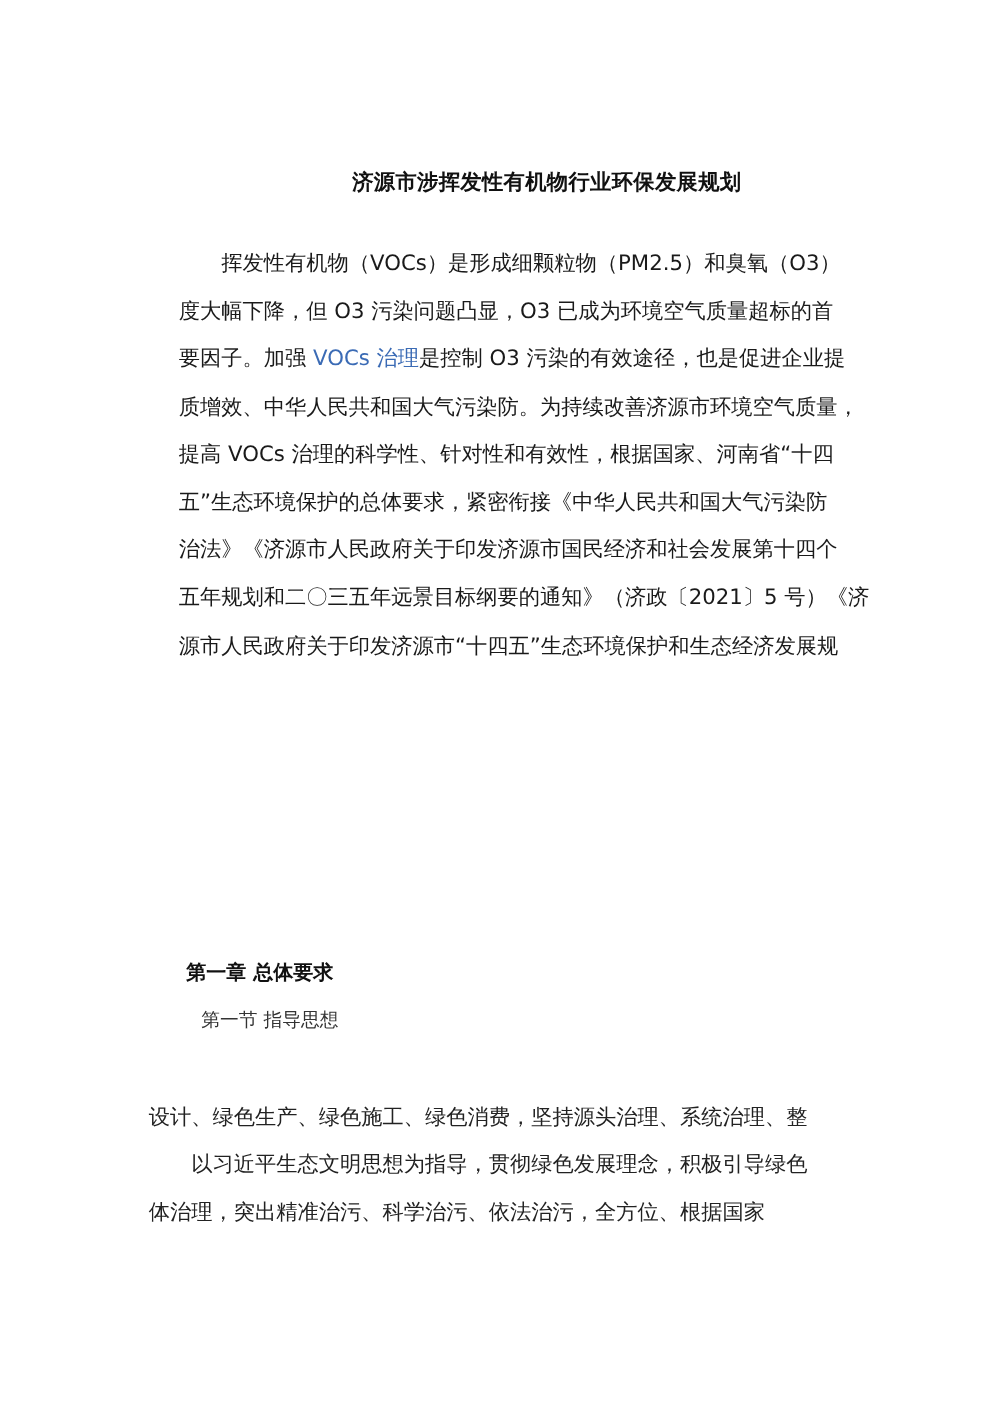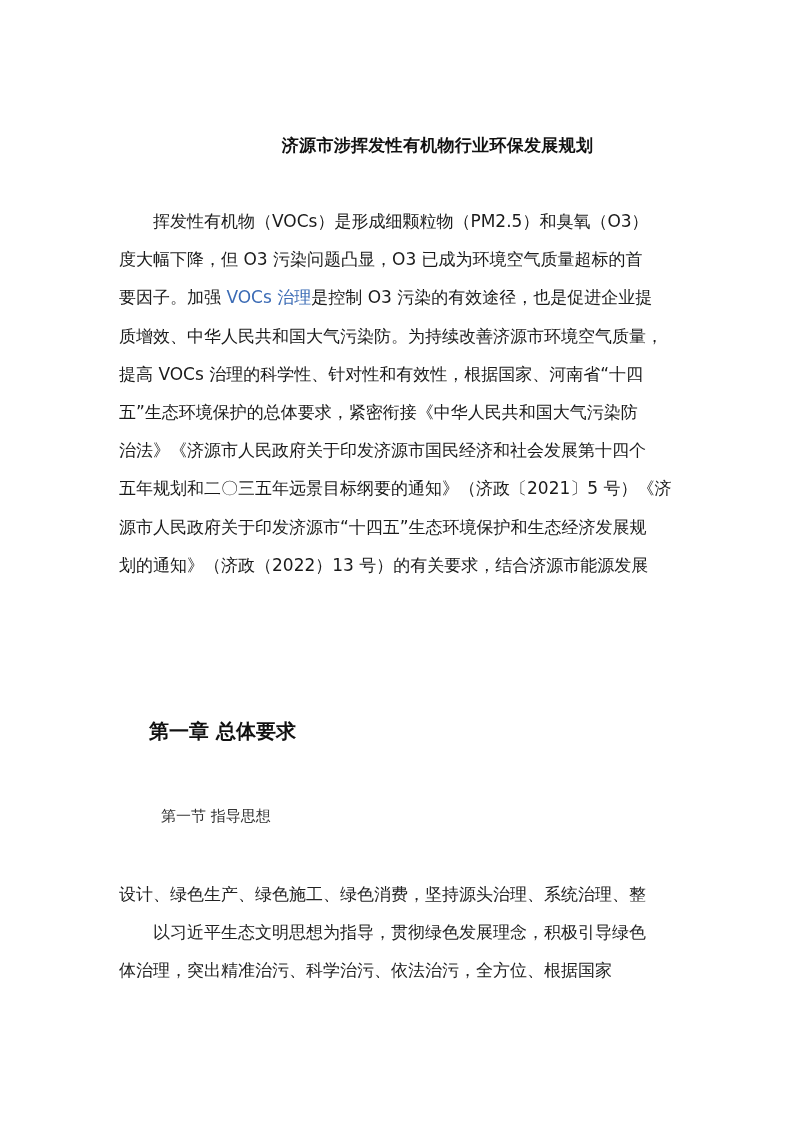--- a/index.html
+++ b/index.html
@@ -3,25 +3,25 @@
 <meta charset="utf-8">
 <style>
   html, body { margin: 0; padding: 0; background: #ffffff; }
   body { width: 793px; height: 1122px; position: relative; overflow: hidden;
          font-family: "DejaVu Sans", "Liberation Sans", sans-serif; color: #1a1a1a; }
   .page { position: absolute; left: 0; top: 0; width: 793px; height: 1122px; }
   .title { position: absolute; top: 134px; left: 0; width: 793px; text-align: center;
            font-weight: bold; font-size: 17px; letter-spacing: 0.3px; color: #111; margin-left: 41px; }
   .body-text { position: absolute; left: 119px; width: 560px; font-size: 17px;
                line-height: 38.2px; text-align: justify; }
-  .p1 { top: 202px; }
+  .p1 { top: 192px; margin-left: 24px; }
   .p1 .line, .p2 .line { display: block; white-space: nowrap; }
   .indent { padding-left: 34px; }
   .link { color: #3b6bb5; }
-  .chapter { position: absolute; top: 718px; left: 149px; font-size: 20px; font-weight: bold; color: #111; }
+  .chapter { position: absolute; top: 768px; left: 149px; font-size: 16px; font-weight: bold; color: #111; }
   .section { position: absolute; top: 807px; left: 161px; font-size: 15px; color: #333;
              font-family: "DejaVu Serif", "Liberation Serif", serif; }
   .p2 { top: 875px; font-family: "DejaVu Serif", "Liberation Serif", serif; color: #222; }
 </style>
 </head>
 <body>
 
 <div class="page">
   <div class="title">济源市涉挥发性有机物行业环保发展规划</div>
 
@@ -46,23 +46,20 @@
     </span>
     <span class="line">
       <span>治法》《济源市人民政府关于印发济源市国民经济和社会发展第十四个</span>
     </span>
     <span class="line">
       <span>五年规划和二〇三五年远景目标纲要的通知》（济政〔2021〕5 号）《济</span>
     </span>
     <span class="line">
       <span>源市人民政府关于印发济源市“十四五”生态环境保护和生态经济发展规</span>
     </span>
-    <span class="line">
-      <span>划的通知》（济政（2022）13 号）的有关要求，结合济源市能源发展</span>
-    </span>
   </div>
 
   <div class="chapter">第一章  总体要求</div>
 
   <div class="section">第一节  指导思想</div>
 
   <div class="body-text p2">
     <span class="line">设计、绿色生产、绿色施工、绿色消费，坚持源头治理、系统治理、整</span>
     <span class="line indent">以习近平生态文明思想为指导，贯彻绿色发展理念，积极引导绿色</span>
     <span class="line">体治理，突出精准治污、科学治污、依法治污，全方位、根据国家</span>

